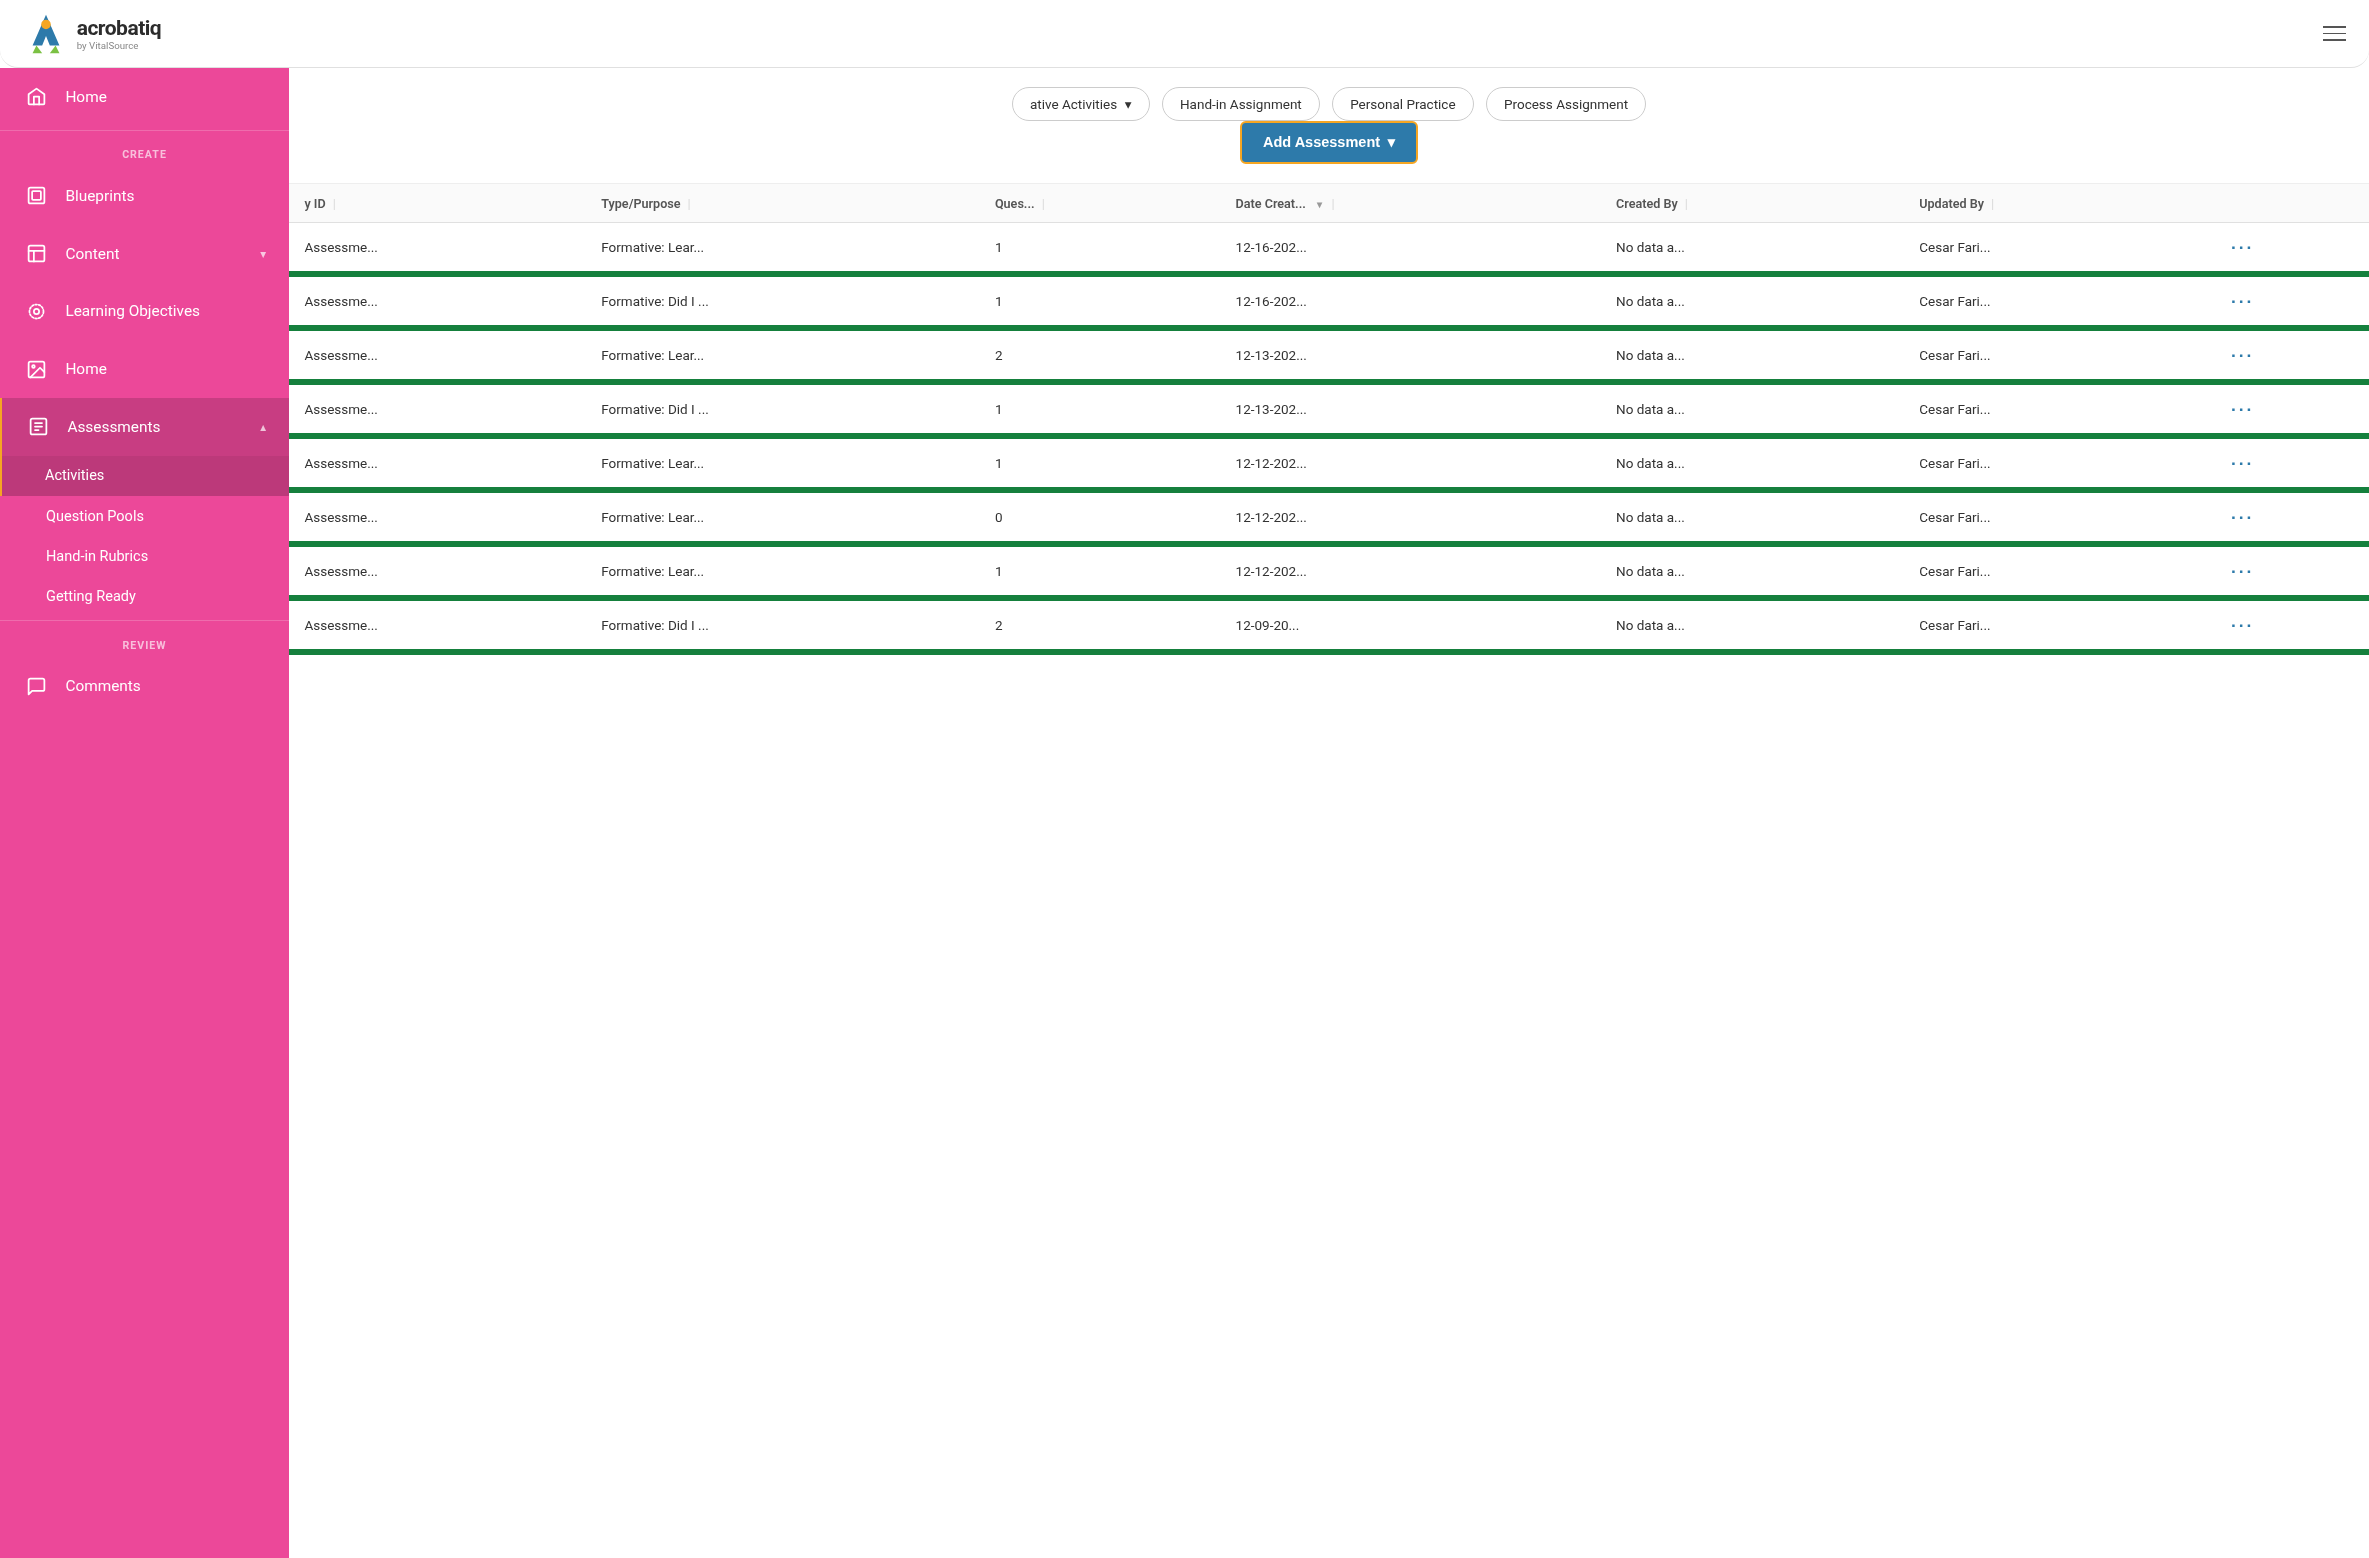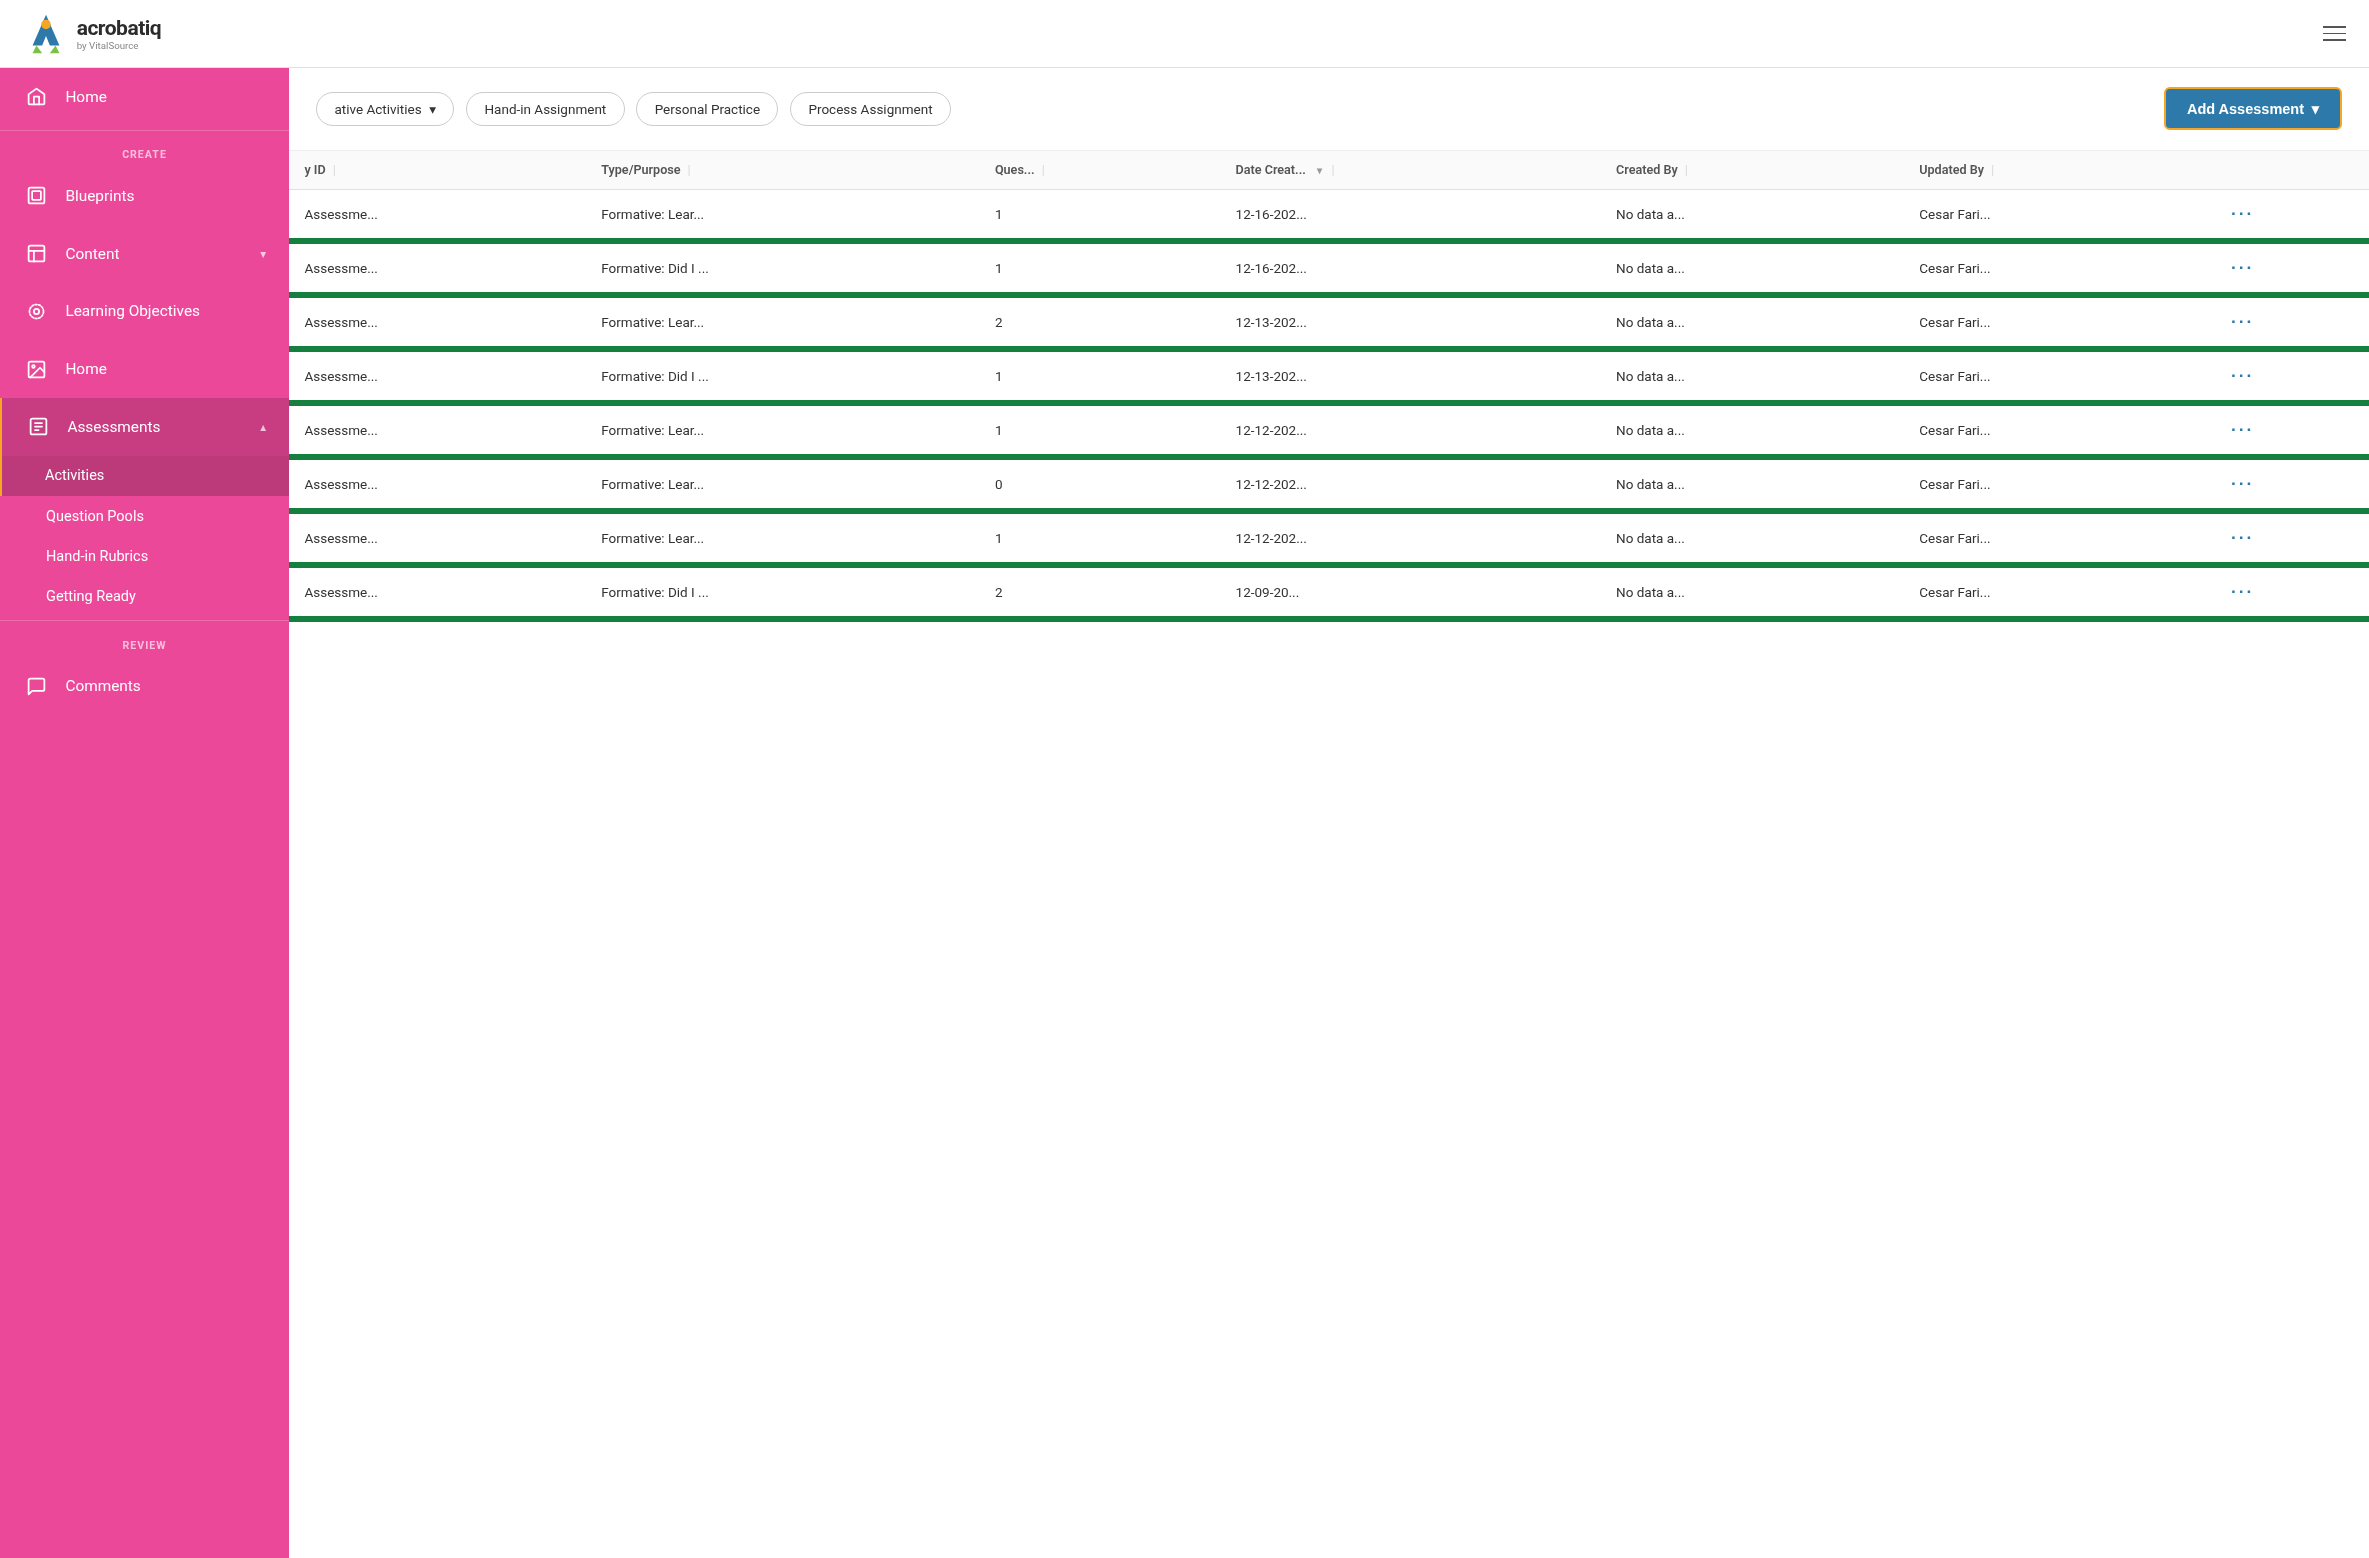--- a/index.html
+++ b/index.html
@@ -2,21 +2,21 @@
 <html><head>
   <meta charset="utf-8">
   <style>
     * { box-sizing: border-box; margin: 0; padding: 0; }
     body { font-family: -apple-system, BlinkMacSystemFont, 'Segoe UI', Roboto, sans-serif; display: flex; flex-direction: column; height: 100vh; overflow: hidden; background: #fff; }
 
     
     .header {
       display: flex; align-items: center; justify-content: space-between;
       height: 68px; padding: 0 23px; border-bottom: 1px solid #e0e0e0;
-      background: #fff; flex-shrink: 0;
+      background: #fff; flex-shrink: 0; border-radius: 18px;
     }
     .logo-area { display: flex; align-items: center; gap: 7.7px; }
     .logo-icon { width: 46px; height: 46px; }
     .logo-text { display: flex; flex-direction: column; }
     .logo-main { font-size: 21px; font-weight: 700; color: #2c2c2c; letter-spacing: -0.5px; }
     .logo-sub { font-size: 9.7px; color: #888; }
     .hamburger { display: flex; flex-direction: column; gap: 4.8px; cursor: pointer; }
     .hamburger span { display: block; width: 23px; height: 1.9px; background: #555; }
 
     
@@ -49,21 +49,21 @@
     }
     .sidebar-nav-item.nav-active { border-left: 2.9px solid #f5a623; background: rgba(0,0,0,0.15); }
     .chevron { margin-left: auto; font-size: 11.6px; color: rgba(255,255,255,0.7); }
 
     
     .main-content { flex: 1; overflow: auto; background: #fff; }
 
     
     .toolbar-row {
       display: flex; align-items: center; justify-content: space-between;
-      padding: 19.3px 27px; border-bottom: 1px solid #eee;
+      padding: 19.3px 27px; border-bottom: 1px solid #eee; flex-direction: column;
     }
     .filter-tabs { display: flex; align-items: center; gap: 11.6px; }
     .filter-tab {
       display: flex; align-items: center; gap: 5.8px;
       padding: 7.7px 17.4px; border-radius: 23px; border: 1.4px solid #ccc;
       background: #fff; font-size: 13.5px; color: #333; cursor: pointer;
       transition: all 0.15s;
     }
     .filter-tab.has-dropdown { gap: 7.7px; }
     .add-assessment-btn {

